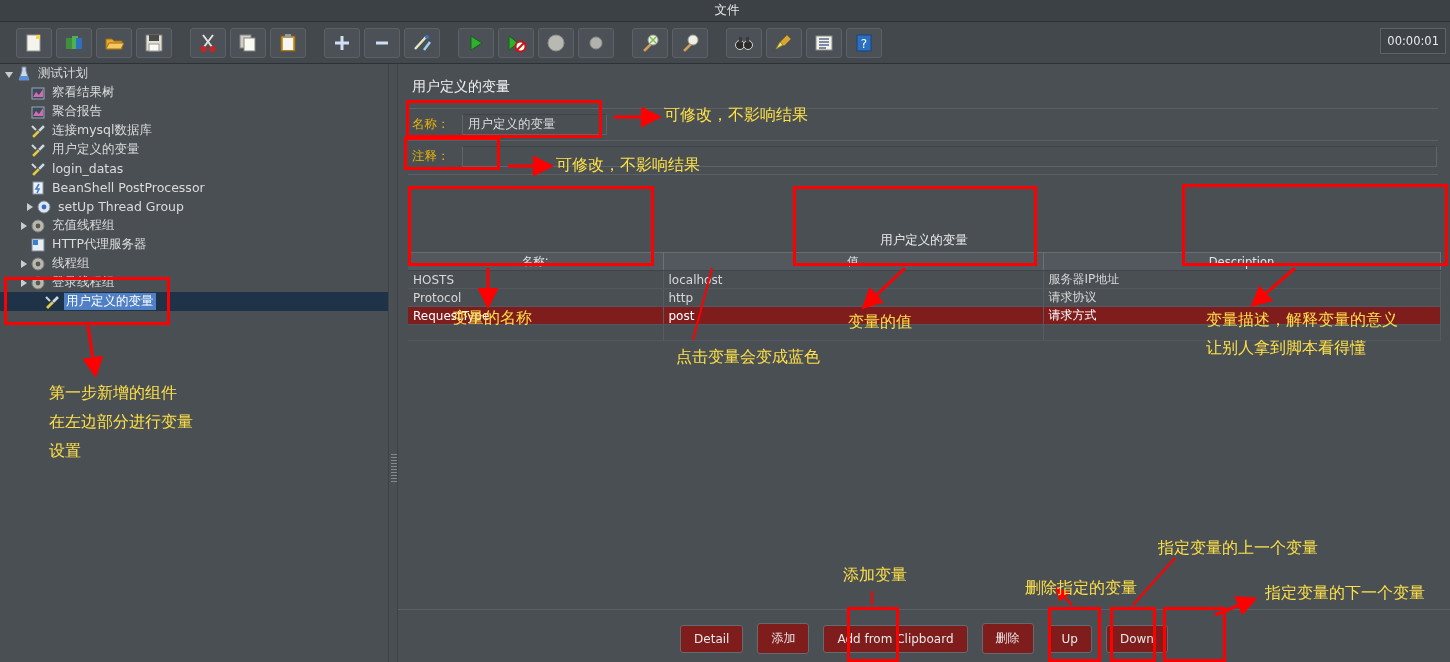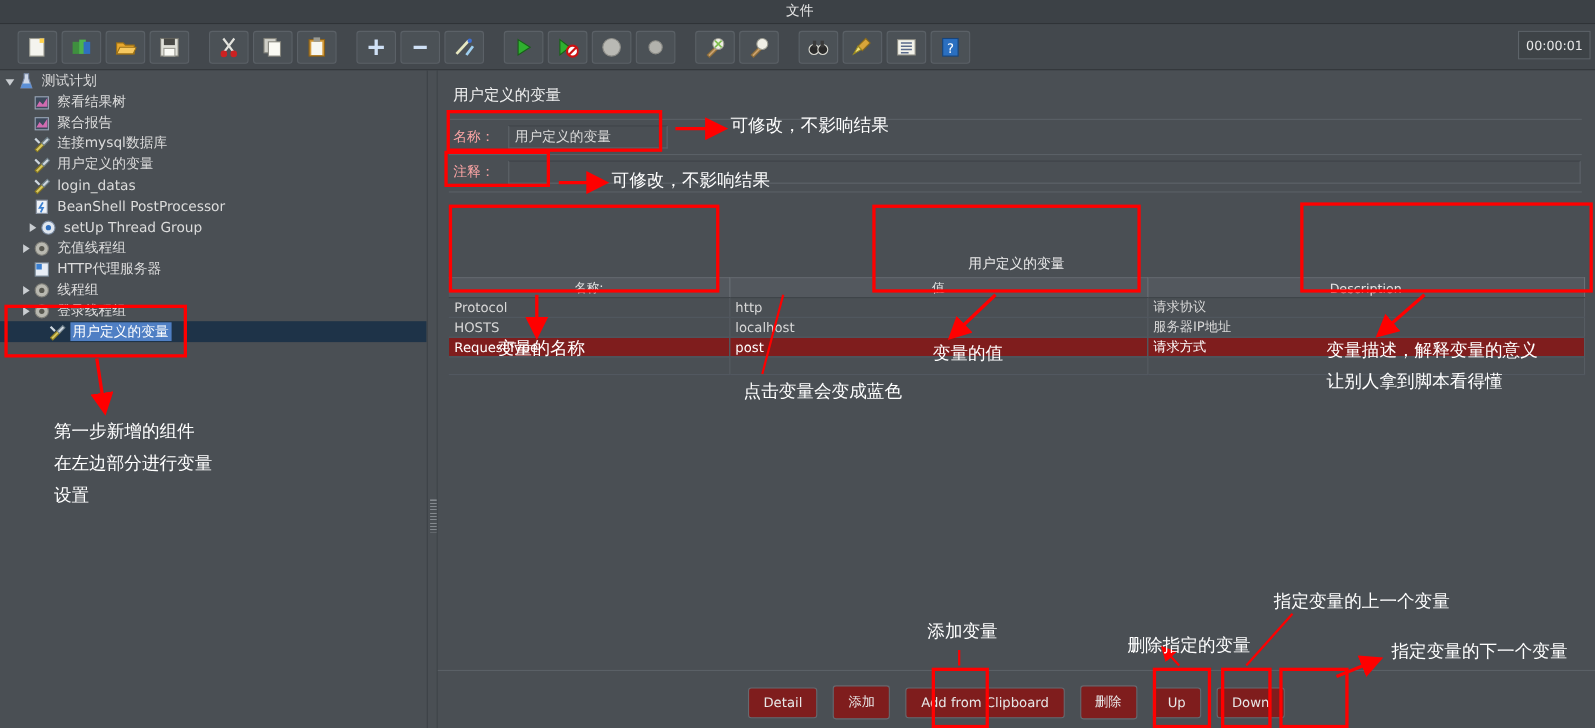--- a/index.html
+++ b/index.html
@@ -107,21 +107,21 @@
 
   
   #pane-title {
     position:absolute; left:14px; top:14px;
     font-size:14px; color:#f0f0f0;
   }
   .field-row {
     position:absolute; left:14px; height:24px;
     display:flex; align-items:center;
   }
-  .field-label { font-size:12.5px; color:#fca5a5; width:50px; }
+  .field-label { font-size:12.5px; color:#eab308; width:50px; }
   .field-input {
     height:21px; background:#4a4f54;
     border:1px solid #5e646a; border-top-color:#3f4449;
     color:#dcdcdc; font-size:12.5px;
     padding:0 5px; line-height:19px;
     font-family:"DejaVu Sans","Liberation Sans",sans-serif;
   }
   .sep-line {
     position:absolute; left:10px; width:1030px; height:1px; background:#5a6066;
   }
@@ -171,21 +171,21 @@
   #btn-sep {
     position:absolute; left:0; bottom:52px; width:1052px; height:1px; background:#5a6066;
   }
 
   
   #anno { position:absolute; left:0; top:0; width:1450px; height:662px; pointer-events:none; }
   .abox {
     position:absolute; border:3px solid #ff0000; box-sizing:border-box;
   }
   .atext {
-    position:absolute; color:#ffffff;
+    position:absolute; color:#fde047;
     font-size:15px; line-height:20px; white-space:nowrap;
     font-family:Liberation Serif, serif;
   }
   .atext.big { font-size:16px; }
 </style>
 </head>
 <body>
 
 <div id="app">
 
@@ -491,28 +491,28 @@
       </colgroup>
       <thead>
           <tr>
         <th>名称:</th>
         <th>值</th>
         <th>Description</th>
       </tr>
         </thead>
       <tbody id="vtable-body">
           <tr class="">
+            <td>HOSTS</td>
+            <td>localhost</td>
+            <td>服务器IP地址</td>
+          </tr>
+          <tr class="">
             <td>Protocol</td>
             <td>http</td>
             <td>请求协议</td>
-          </tr>
-          <tr class="">
-            <td>HOSTS</td>
-            <td>localhost</td>
-            <td>服务器IP地址</td>
           </tr>
           <tr class="sel">
             <td>RequestType</td>
             <td>post</td>
             <td>请求方式</td>
           </tr>
           <tr class="blank">
             <td>.</td>
             <td>.</td>
             <td>.</td>

